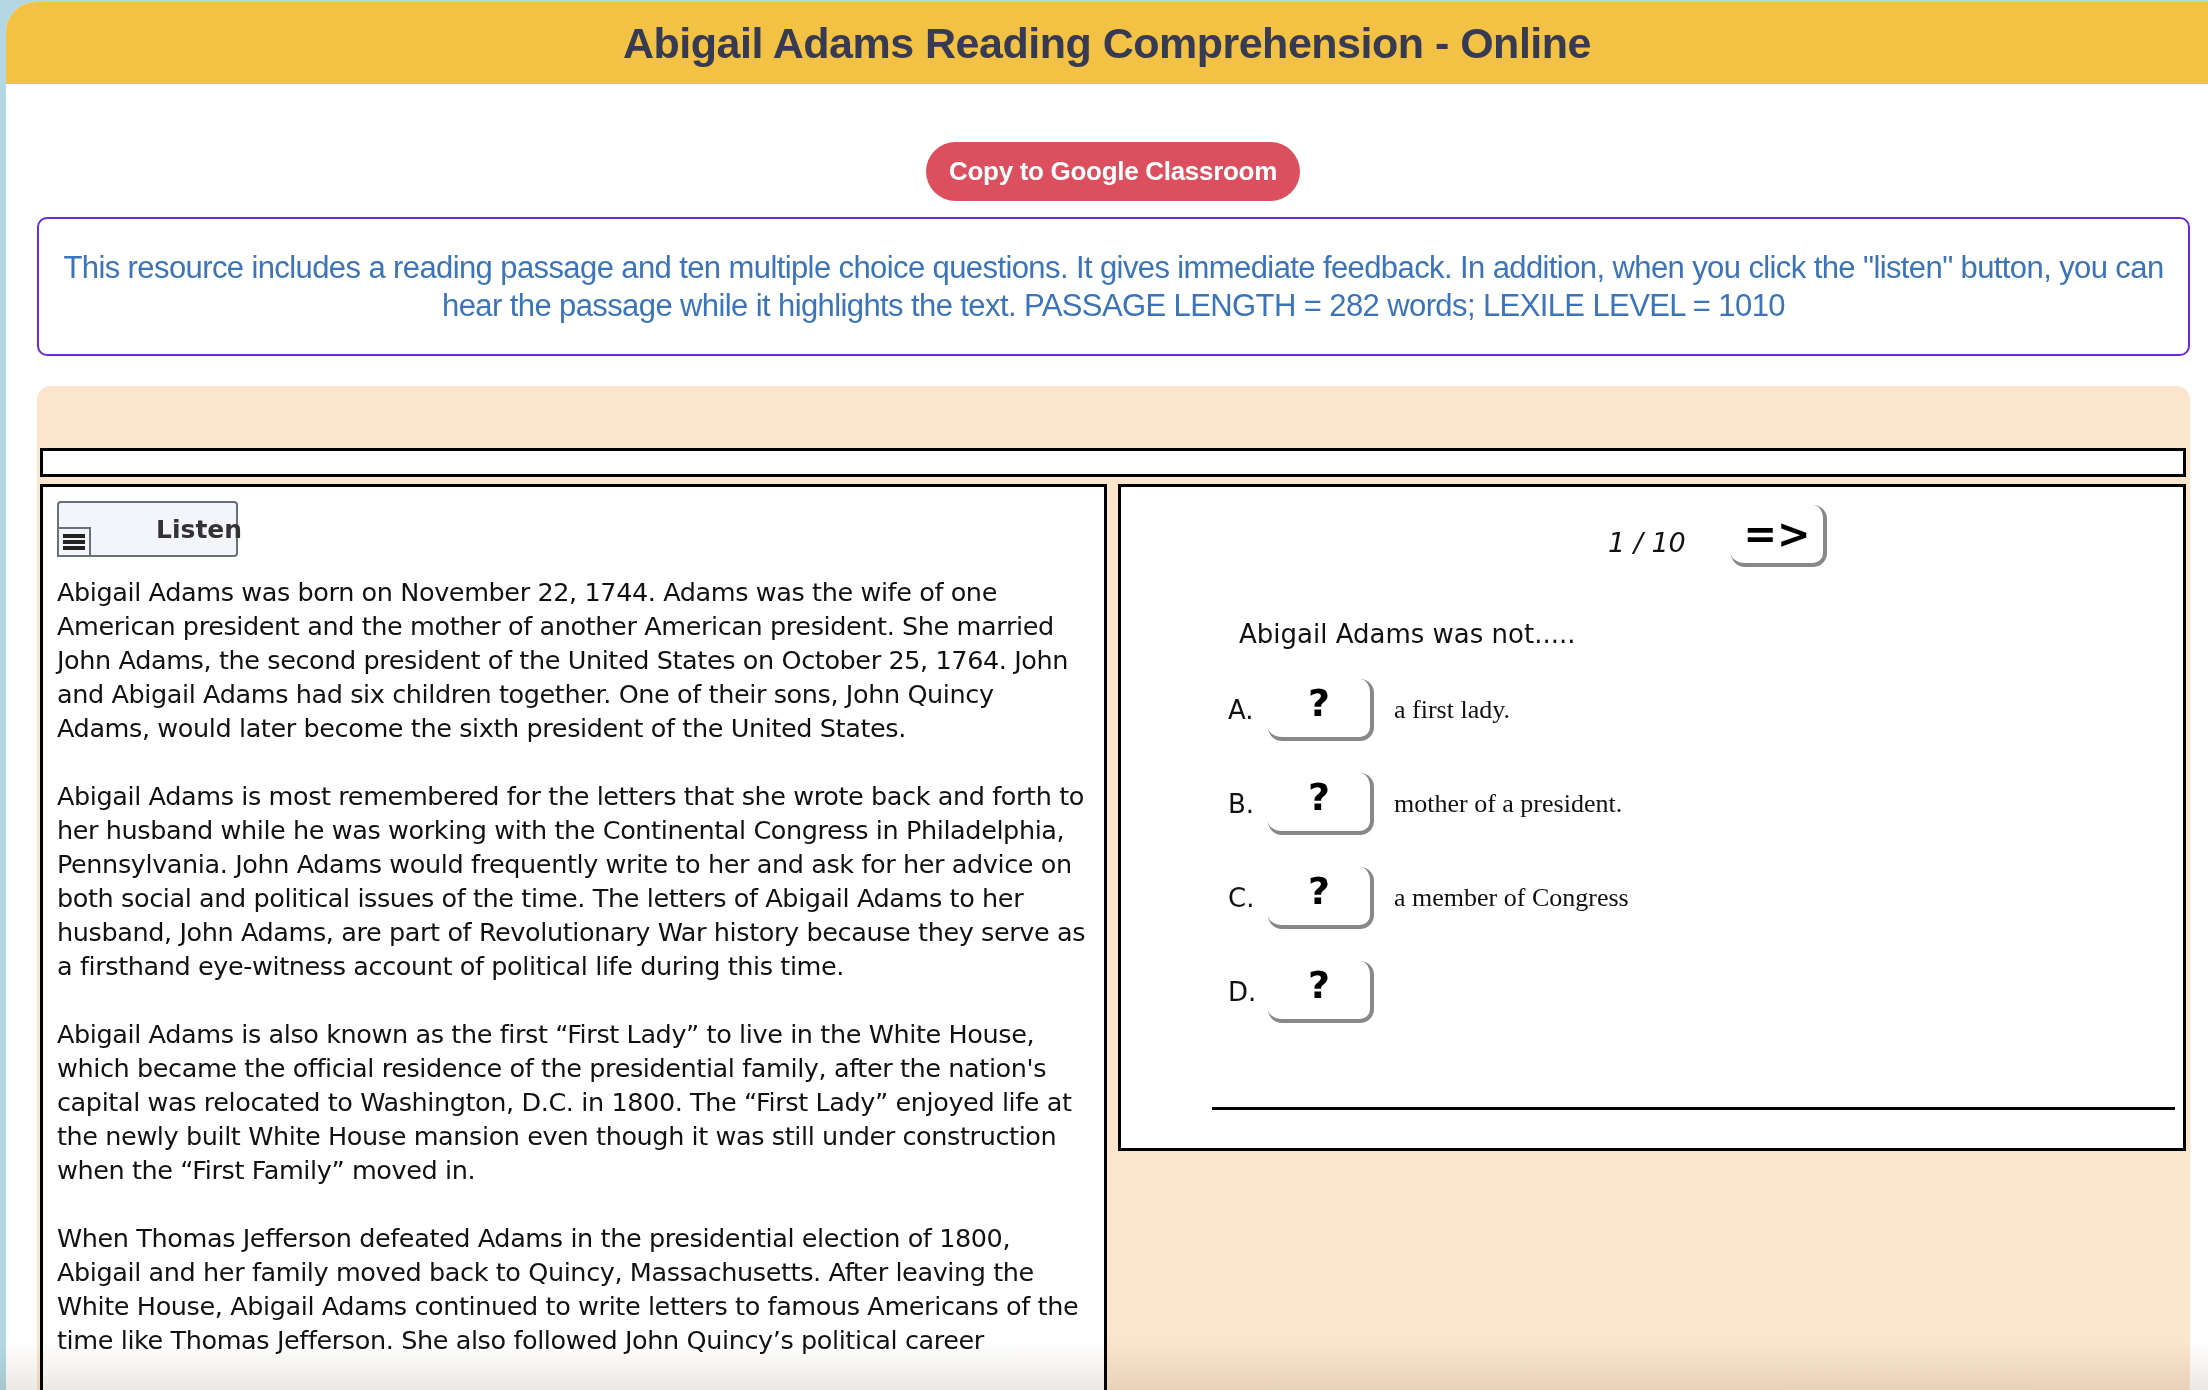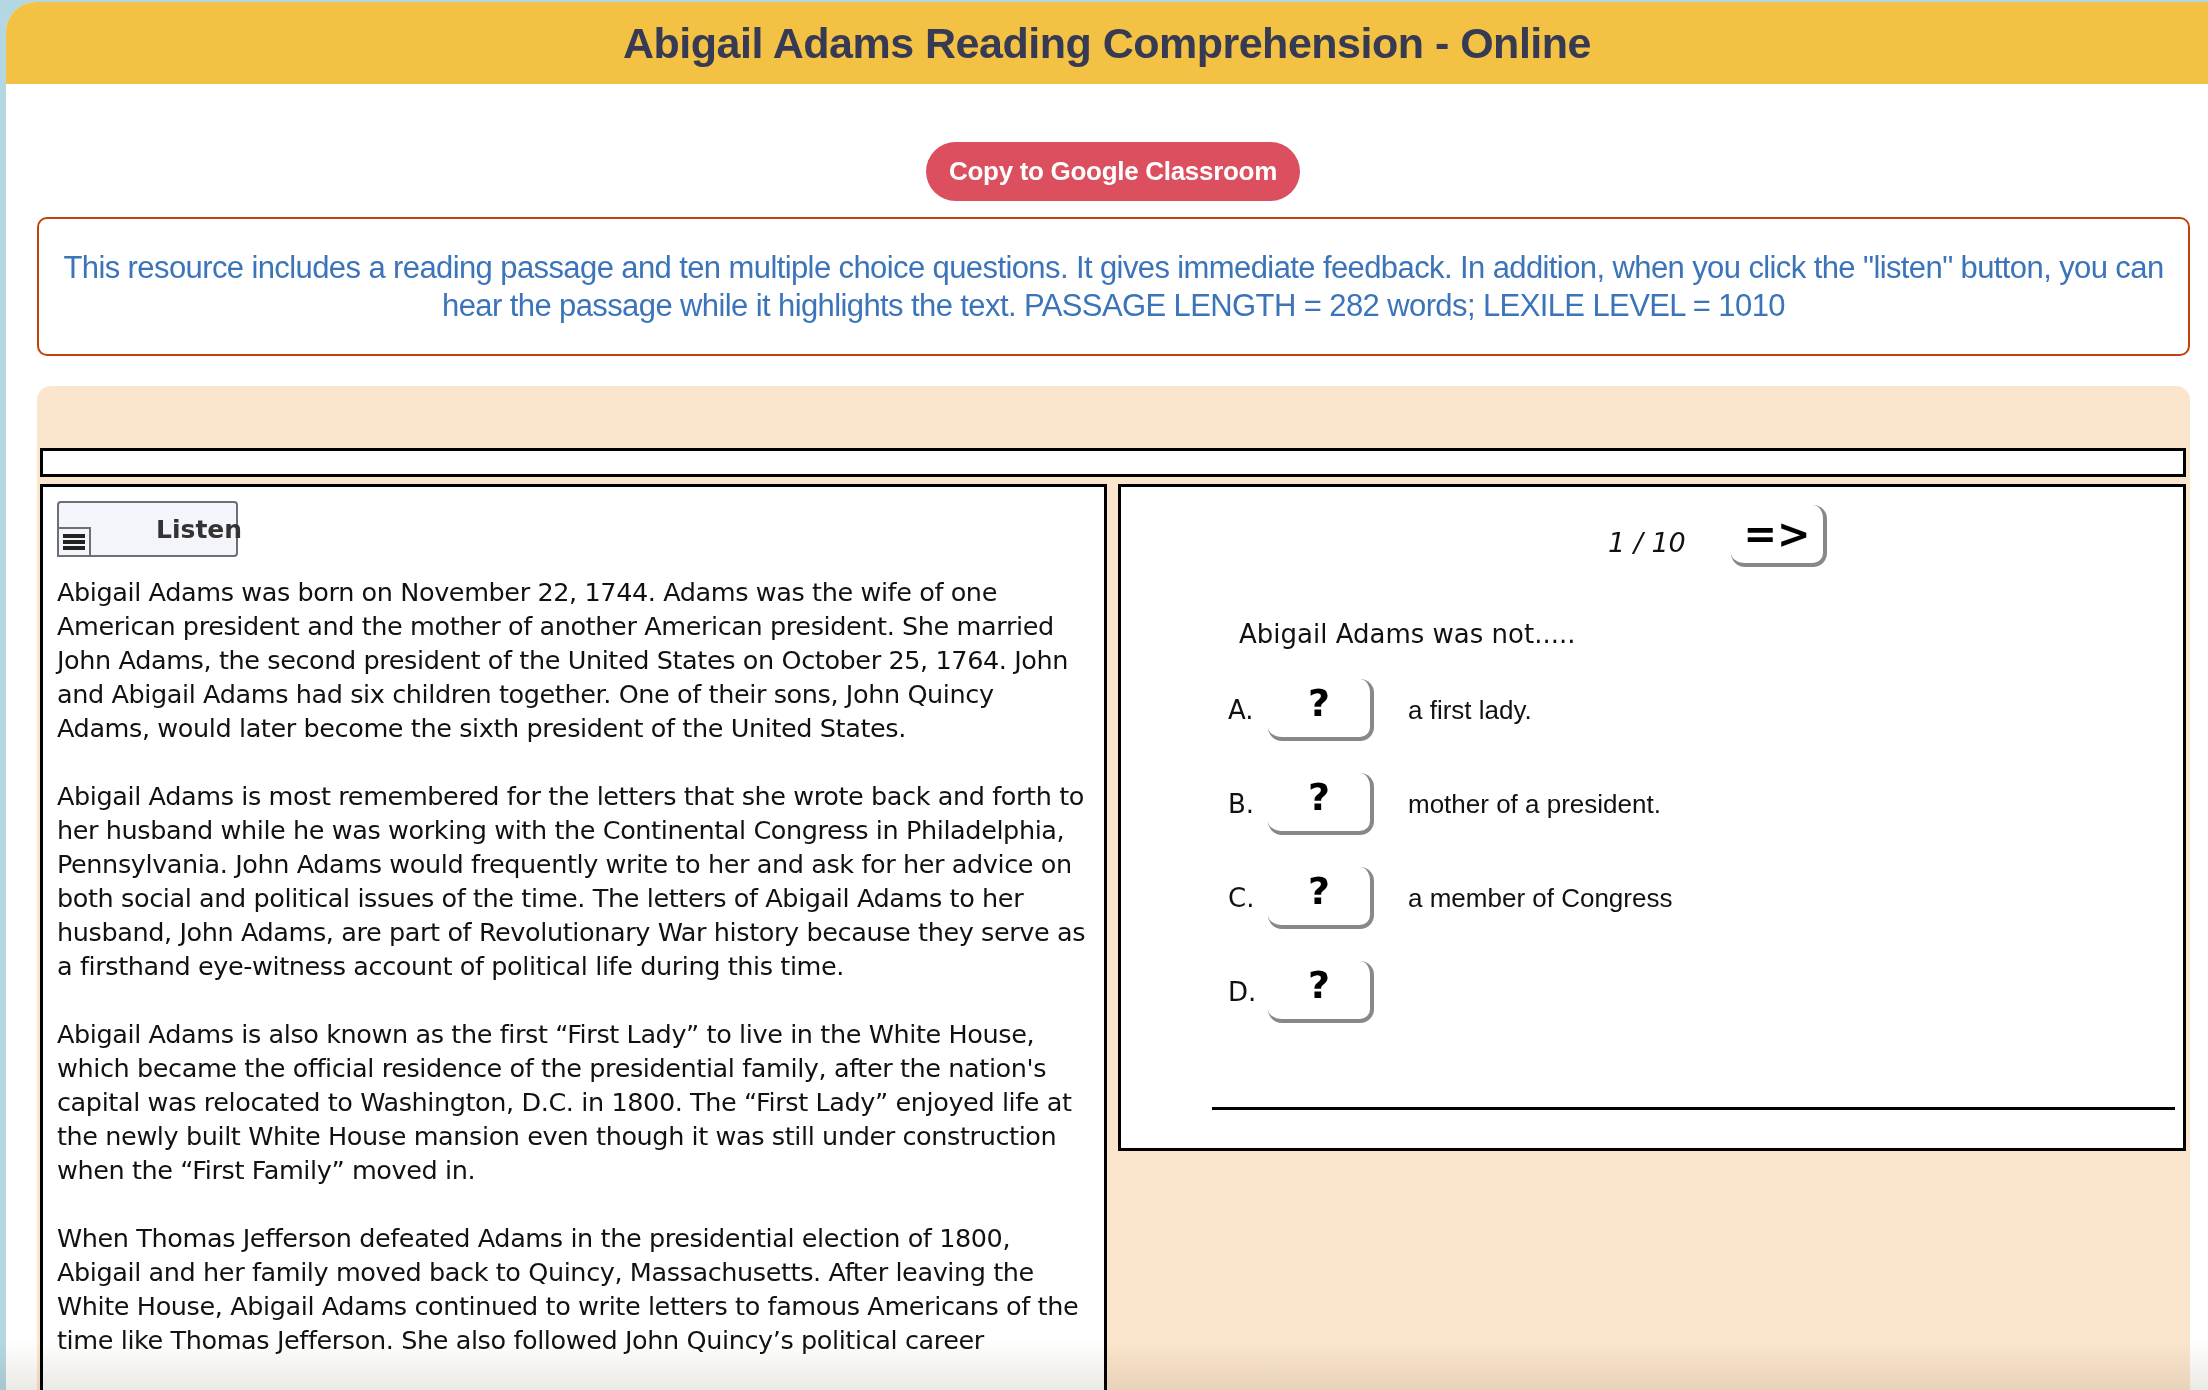--- a/index.html
+++ b/index.html
@@ -27,21 +27,21 @@
   }
   .gc-btn {
     position: absolute; left: 920px; top: 140px; width: 374px; height: 59px;
     background: #DC4F5F; color: #fff; border: none; border-radius: 30px;
     font-family: "Liberation Sans", sans-serif; font-weight: bold; font-size: 26px;
     display: flex; align-items: center; justify-content: center; cursor: pointer;
     letter-spacing: -0.3px;
   }
   .info-box {
     position: absolute; left: 31px; top: 215px; width: 2153px; height: 139px;
-    border: 2px solid #c2410c; border-radius: 10px; background: #fff;
+    border: 2px solid #6d28d9; border-radius: 10px; background: #fff;
     display: flex; align-items: center; justify-content: center;
     text-align: center; padding: 0 20px;
     color: #3B74B8; font-family: "Liberation Sans", sans-serif; font-size: 31px; line-height: 38px;
     letter-spacing: -0.6px;
   }
   .peach {
     position: absolute; left: 31px; top: 384px; width: 2153px; height: 1020px;
     background: #FCE5CD; border-radius: 14px 14px 0 0;
   }
   .thin-bar {
@@ -103,21 +103,21 @@
     width: 36px; font-family: "DejaVu Sans", sans-serif; font-size: 26px; color: #111;
   }
   .choice-btn {
     width: 106px; height: 62px; margin-left: 4px; background: transparent; cursor: pointer;
     border: none; border-right: 4px solid #888; border-bottom: 4px solid #888;
     border-bottom-right-radius: 14px; border-top-right-radius: 14px; border-bottom-left-radius: 14px;
     font-family: "DejaVu Sans", sans-serif; font-weight: bold; font-size: 38px; color: #000;
     display: flex; align-items: flex-start; justify-content: center; padding-top: 2px;
   }
   .choice-text {
-    margin-left: 34px; font-family: Liberation Sans, sans-serif; font-size: 26px; color: #111;
+    margin-left: 20px; font-family: Liberation Serif, serif; font-size: 26px; color: #111;
   }
   .answer-line {
     position: absolute; left: 91px; top: 620px; width: 963px; height: 3px; background: #000;
   }
   .bottom-fade {
     position: absolute; left: 0; bottom: 0; width: 2208px; height: 50px;
     background: linear-gradient(to bottom, rgba(0,0,0,0), rgba(60,40,10,0.10));
     pointer-events: none;
   }
 </style>

